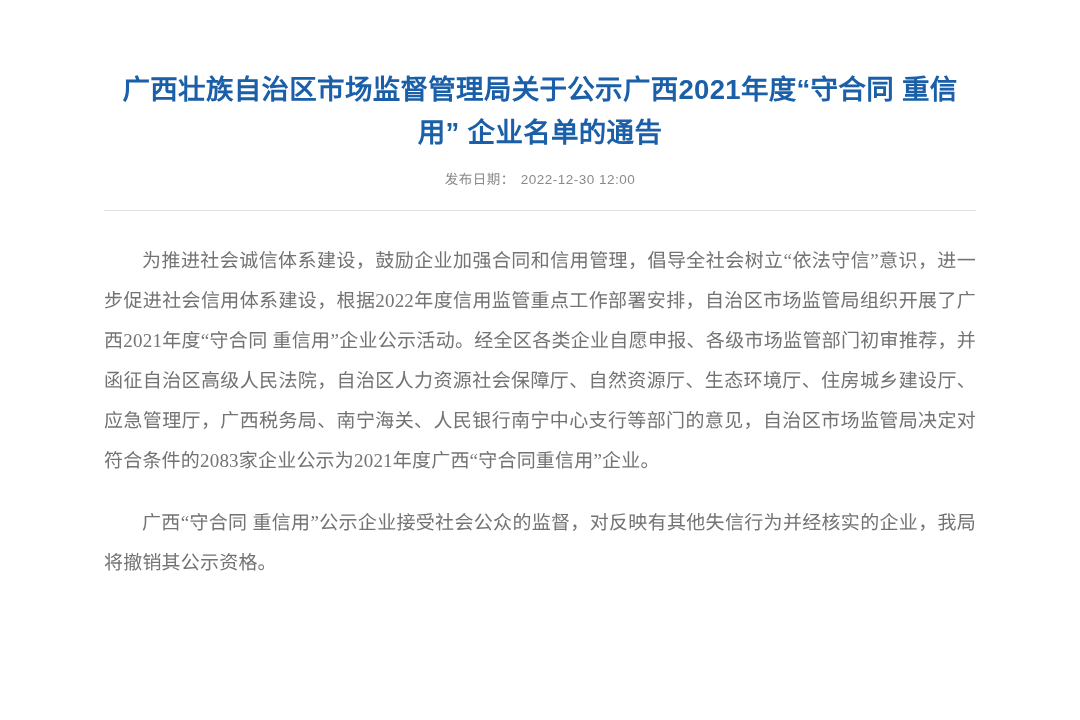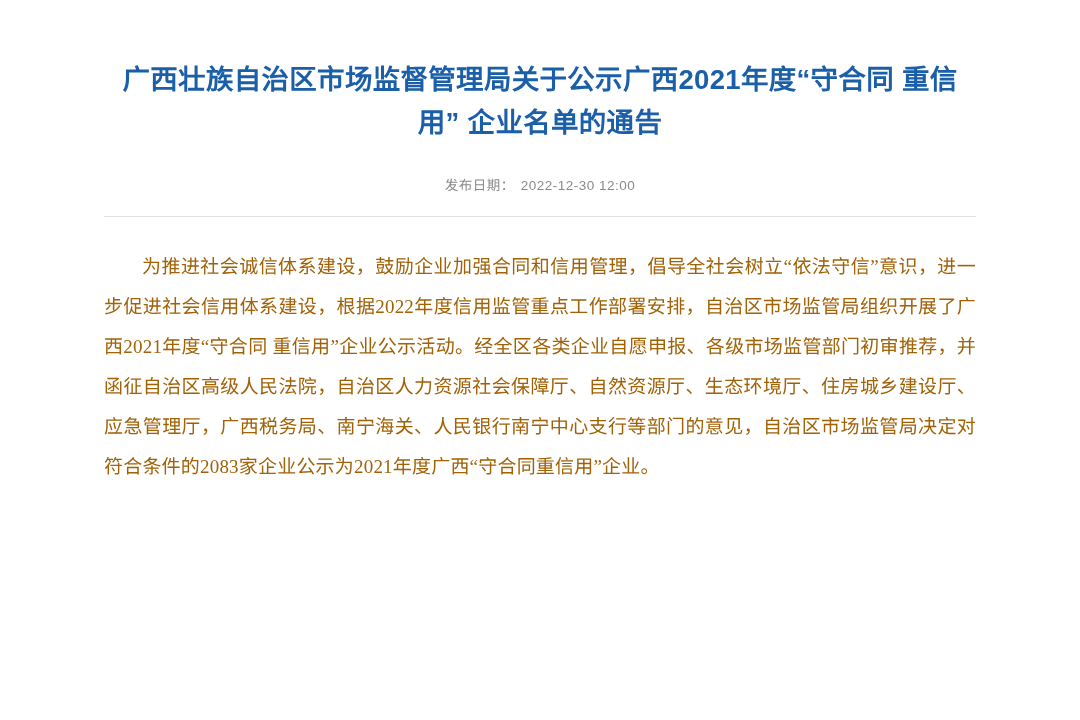--- a/index.html
+++ b/index.html
@@ -19,50 +19,50 @@
     height: 720px;
     box-sizing: border-box;
     position: relative;
     background: #ffffff;
   }
   .content-wrap {
     padding: 0 104px;
     box-sizing: border-box;
   }
   .doc-title {
-    margin: 0;
+    margin: 10px;
     padding-top: 58px;
     text-align: center;
     color: #1a5fa8;
     font-family: "Liberation Sans", "DejaVu Sans", sans-serif;
     font-weight: bold;
     font-size: 27.5px;
     line-height: 43px;
     letter-spacing: 0.3px;
   }
   .meta-row {
-    margin-top: 30px;
+    margin-top: 14px;
     text-align: center;
     color: #8a8a8a;
     font-family: "Liberation Sans", "DejaVu Sans", sans-serif;
     font-size: 13.5px;
     letter-spacing: 0.5px;
   }
   .meta-row .meta-label {
     margin-right: 6px;
   }
   .divider {
     margin: 22px 0 0 0;
     height: 1px;
     background: #e2e2e2;
     width: 100%;
   }
   .body-text {
     margin-top: 30px;
-    color: #a16207;
+    color: #737373;
     font-size: 19px;
     line-height: 40px;
     text-align: justify;
     text-justify: inter-ideograph;
     letter-spacing: 0.2px;
   }
   .body-text p {
     margin: 0 0 22px 0;
     text-indent: 2em;
   }
@@ -79,16 +79,17 @@
     <h1 class="doc-title">广西壮族自治区市场监督管理局关于公示广西2021年度“守合同 重信用” 企业名单的通告</h1>
 
     <div class="meta-row">
       <span class="meta-label">发布日期：</span><span>2022-12-30 12:00</span>
     </div>
 
     <div class="divider"></div>
 
     <div class="body-text">
       <p>为推进社会诚信体系建设，鼓励企业加强合同和信用管理，倡导全社会树立“依法守信”意识，进一步促进社会信用体系建设，根据2022年度信用监管重点工作部署安排，自治区市场监管局组织开展了广西2021年度“守合同 重信用”企业公示活动。经全区各类企业自愿申报、各级市场监管部门初审推荐，并函征自治区高级人民法院，自治区人力资源社会保障厅、自然资源厅、生态环境厅、住房城乡建设厅、应急管理厅，广西税务局、南宁海关、人民银行南宁中心支行等部门的意见，自治区市场监管局决定对符合条件的2083家企业公示为2021年度广西“守合同重信用”企业。</p>
+      <p>广西“守合同 重信用”公示企业接受社会公众的监督，对反映有其他失信行为并经核实的企业，我局将撤销其公示资格。</p>
     </div>
 
   </div>
 </div>
 
 </body></html>

